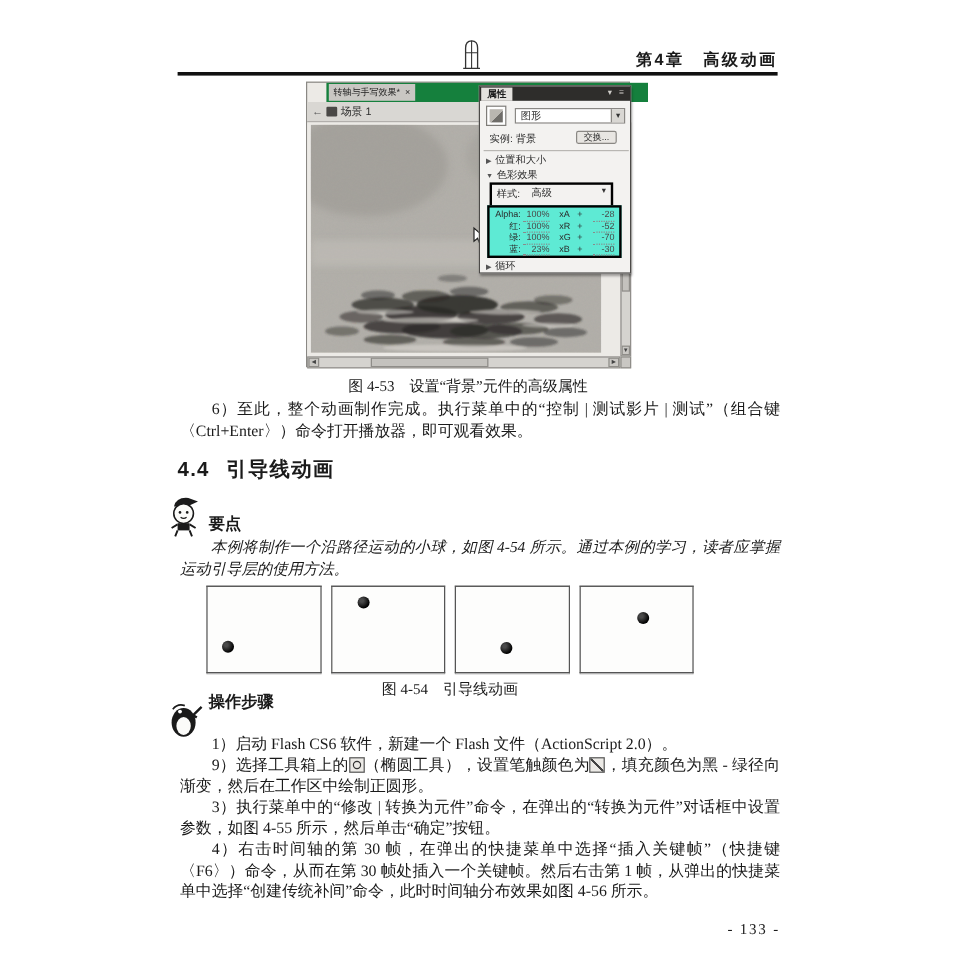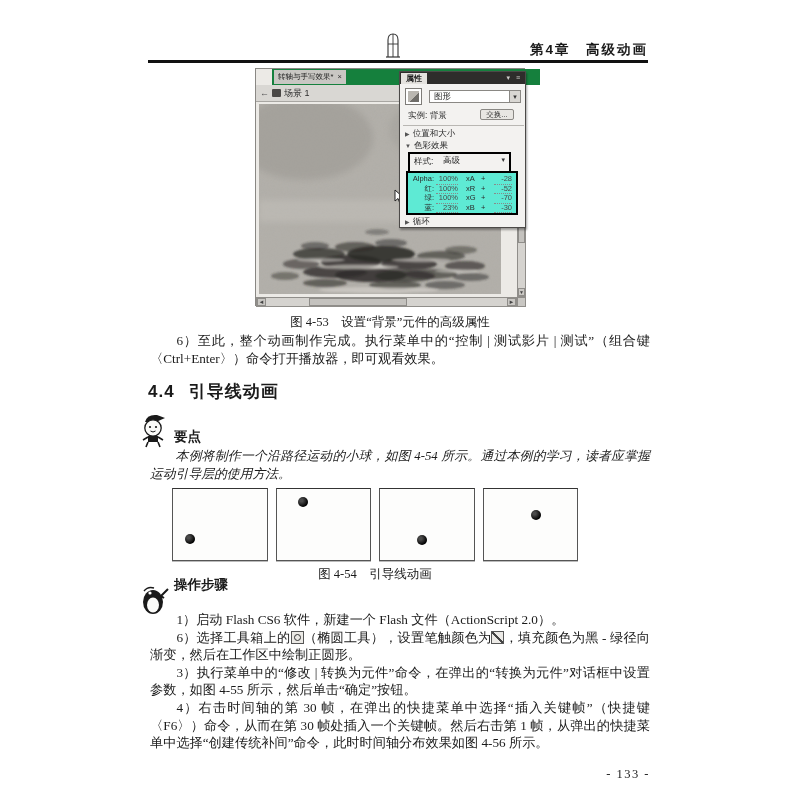--- a/index.html
+++ b/index.html
@@ -326,18 +326,18 @@
     <ellipse cx="13" cy="21" rx="6" ry="7.5" fill="#fbfbf9"></ellipse>
     <circle cx="10" cy="9" r="1.6" fill="#ffffff"></circle>
     <path d="M21 12 L28 5 M21 12 L24 14" stroke="#1a1a1a" stroke-width="2"></path>
     <path d="M4 7 Q8 2 14 4" stroke="#1a1a1a" stroke-width="1.4" fill="none"></path>
   </svg>
 </div>
 <div class="abs steps-label">操作步骤</div>
 
 <div class="abs steps-block">
   <p>1）启动 Flash CS6 软件，新建一个 Flash 文件（ActionScript 2.0）。</p>
-  <p><span>6）选择工具箱上的</span><span class="inline-icon"><span class="glyph-circle"></span></span><span>（椭圆工具），设置笔触颜色为</span><span class="inline-icon"><span class="glyph-slash"></span></span><span>，填充颜色为黑 - 绿径向渐变，然后在工作区中绘制正圆形。</span></p>
+  <p><span>9）选择工具箱上的</span><span class="inline-icon"><span class="glyph-circle"></span></span><span>（椭圆工具），设置笔触颜色为</span><span class="inline-icon"><span class="glyph-slash"></span></span><span>，填充颜色为黑 - 绿径向渐变，然后在工作区中绘制正圆形。</span></p>
   <p>3）执行菜单中的“修改 | 转换为元件”命令，在弹出的“转换为元件”对话框中设置参数，如图 4-55 所示，然后单击“确定”按钮。</p>
   <p>4）右击时间轴的第 30 帧，在弹出的快捷菜单中选择“插入关键帧”（快捷键〈F6〉）命令，从而在第 30 帧处插入一个关键帧。然后右击第 1 帧，从弹出的快捷菜单中选择“创建传统补间”命令，此时时间轴分布效果如图 4-56 所示。</p>
 </div>
 
 <div class="abs page-num">- 133 -</div>
 
 </body></html>

